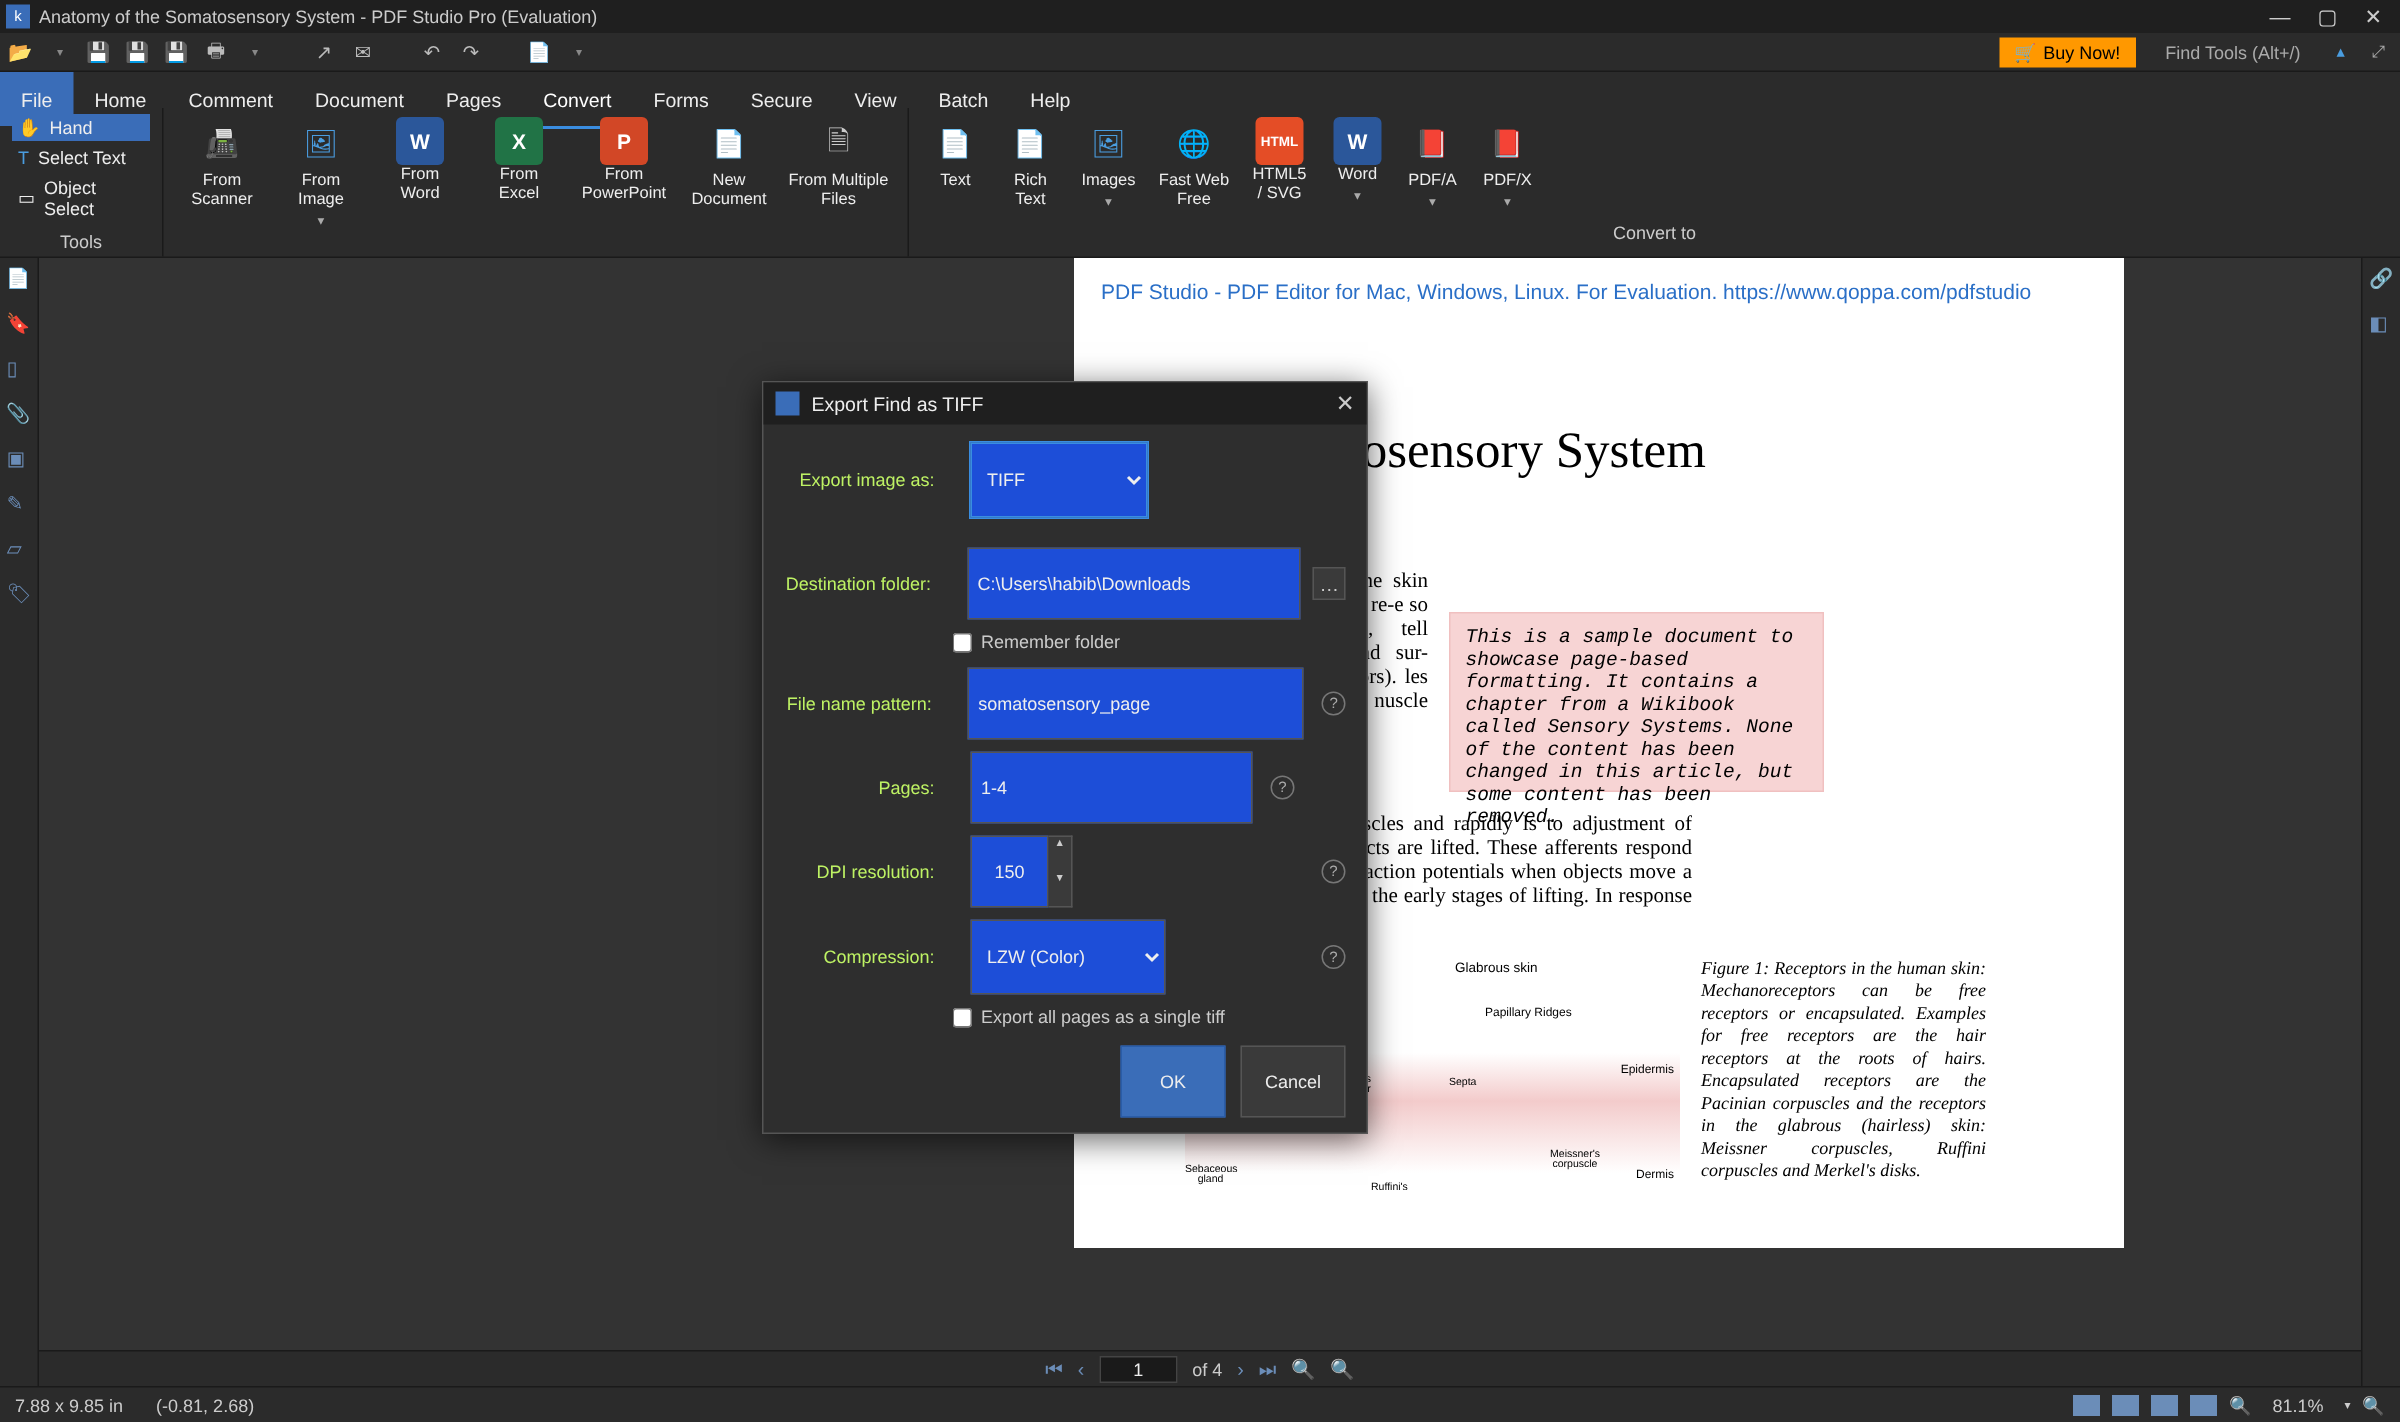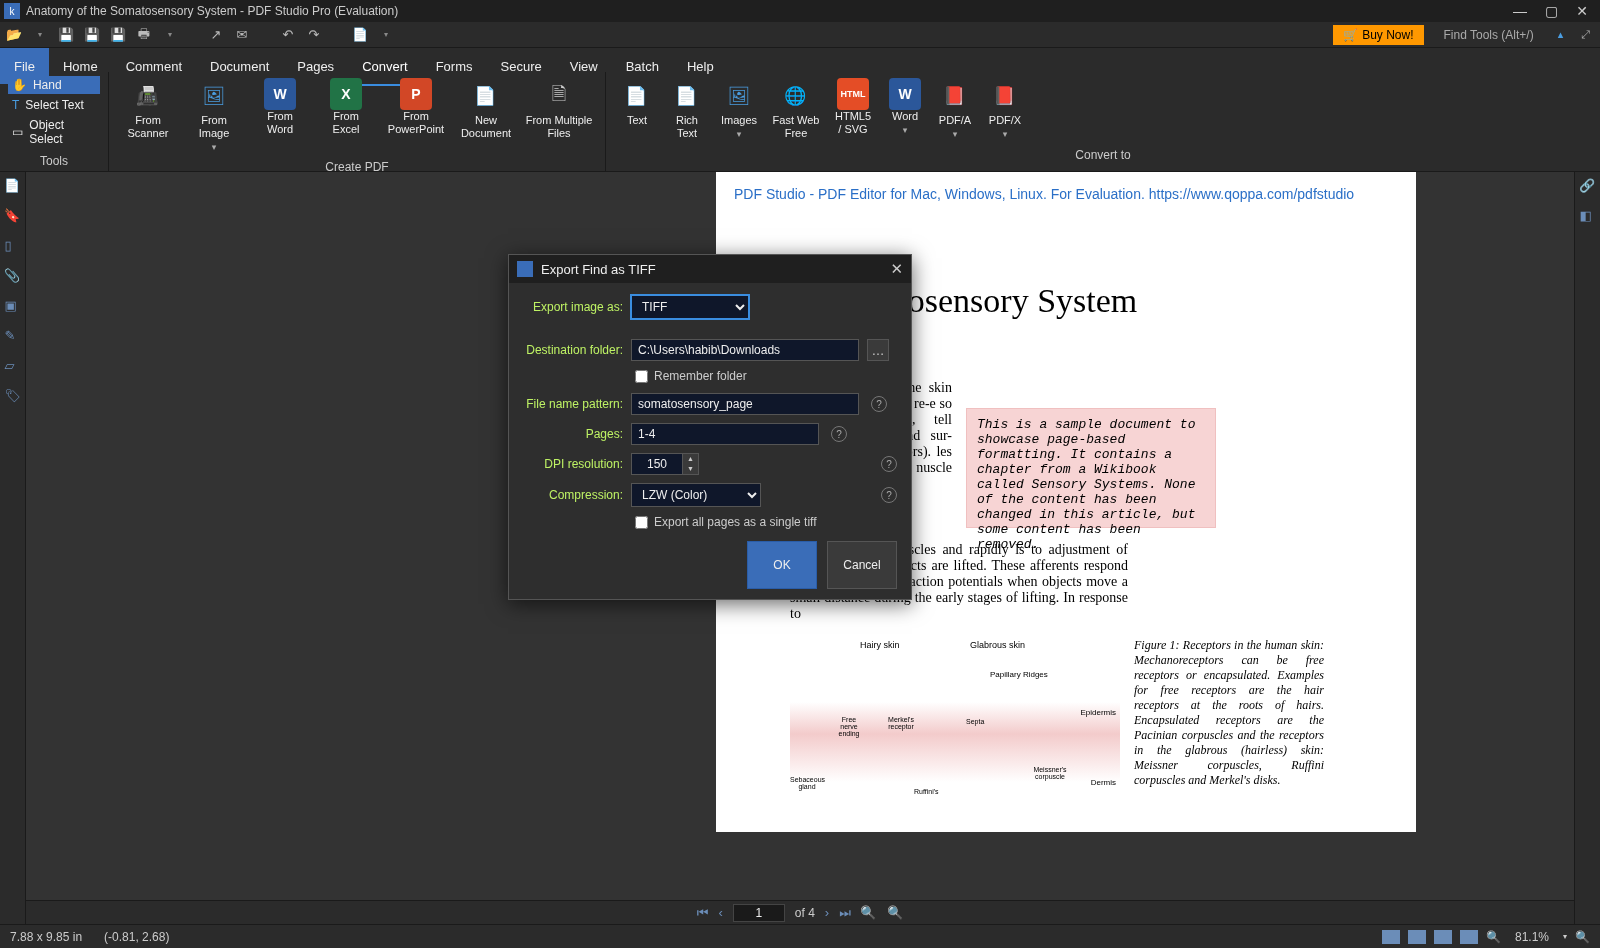--- a/index.html
+++ b/index.html
@@ -56,21 +56,21 @@
 .statusbar .zoom-val { padding: 0 6px; }
 
 .dialog { position: absolute; top: 254px; left: 508px; width: 404px; background: #2e2e2e; border: 1px solid #555; box-shadow: 0 4px 20px rgba(0,0,0,.6); z-index: 100; }
 .dialog .dlg-title { height: 28px; background: #1f1f1f; display: flex; align-items: center; padding: 0 8px; }
 .dialog .dlg-title .dicon { width: 16px; height: 16px; background: #3a6db8; margin-right: 8px; }
 .dialog .dlg-title .dtext { flex: 1; font-size: 13px; color: #eee; }
 .dialog .dlg-title .dclose { color: #ccc; font-size: 15px; cursor: pointer; }
 .dialog .dlg-body { padding: 12px 14px 10px; }
 .dialog .form-row { display: flex; align-items: center; margin-bottom: 8px; gap: 8px; }
 .dialog .form-row label { width: 100px; text-align: right; font-size: 12px; color: #bef264; }
-.dialog select, .dialog input[type="text"] { background: #0f172a; border: 1px solid #555; color: #eee; font-size: 12px; padding: 3px 6px; }
+.dialog select, .dialog input[type="text"] { background: #1d4ed8; border: 1px solid #555; color: #eee; font-size: 12px; padding: 16px 6px; margin-left: 16px; }
 .dialog select.hl { border-color: #3a8de0; outline: 1px solid #3a8de0; }
 .dialog .browse-btn { width: 22px; height: 22px; background: #3a3a3a; border: 1px solid #555; color: #ccc; display: flex; align-items: center; justify-content: center; font-size: 13px; cursor: pointer; }
 .dialog .check-row { display: flex; align-items: center; gap: 6px; margin-left: 112px; margin-bottom: 10px; font-size: 12px; }
 .dialog .check-row input { accent-color: #555; }
 .dialog .help-icon { width: 16px; height: 16px; border-radius: 50%; border: 1px solid #777; color: #aaa; font-size: 10px; display: flex; align-items: center; justify-content: center; margin-left: 4px; }
 .dialog .spinner { display: flex; }
 .dialog .spinner input { width: 52px; text-align: center; }
 .dialog .spinner .spin-btns { width: 16px; background: #3a3a3a; border: 1px solid #555; border-left: none; display: flex; flex-direction: column; }
 .dialog .spinner .spin-btns span { flex: 1; text-align: center; font-size: 7px; color: #ccc; cursor: pointer; line-height: 9px; }
 .dialog .dlg-buttons { display: flex; justify-content: flex-end; gap: 10px; margin-top: 12px; }
@@ -184,21 +184,20 @@
           <div class="ricon">📄</div>
           <div class="rlabel">New
 Document</div>
         </div>
       <div class="ribbon-btn" style="width:80px">
           <div class="ricon">🗎</div>
           <div class="rlabel">From Multiple
 Files</div>
         </div>
     </div>
-    <div class="group-label">Create PDF</div>
   </div>
 
   <div class="ribbon-group" style="flex:1;border-right:none">
     <div class="ribbon-items">
       <div class="ribbon-btn" style="width:50px">
           <div class="ricon">📄</div>
           <div class="rlabel">Text</div>
         </div>
       <div class="ribbon-btn" style="width:50px">
           <div class="ricon">📄</div>

